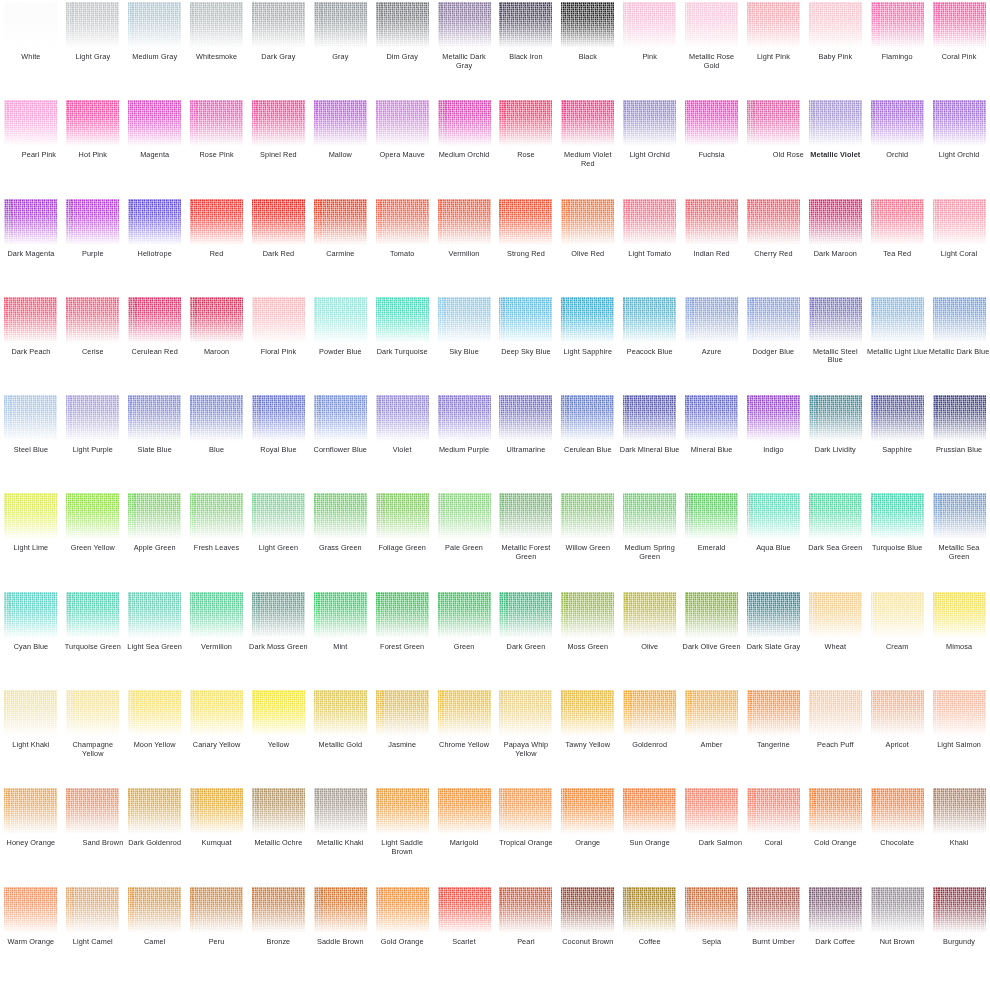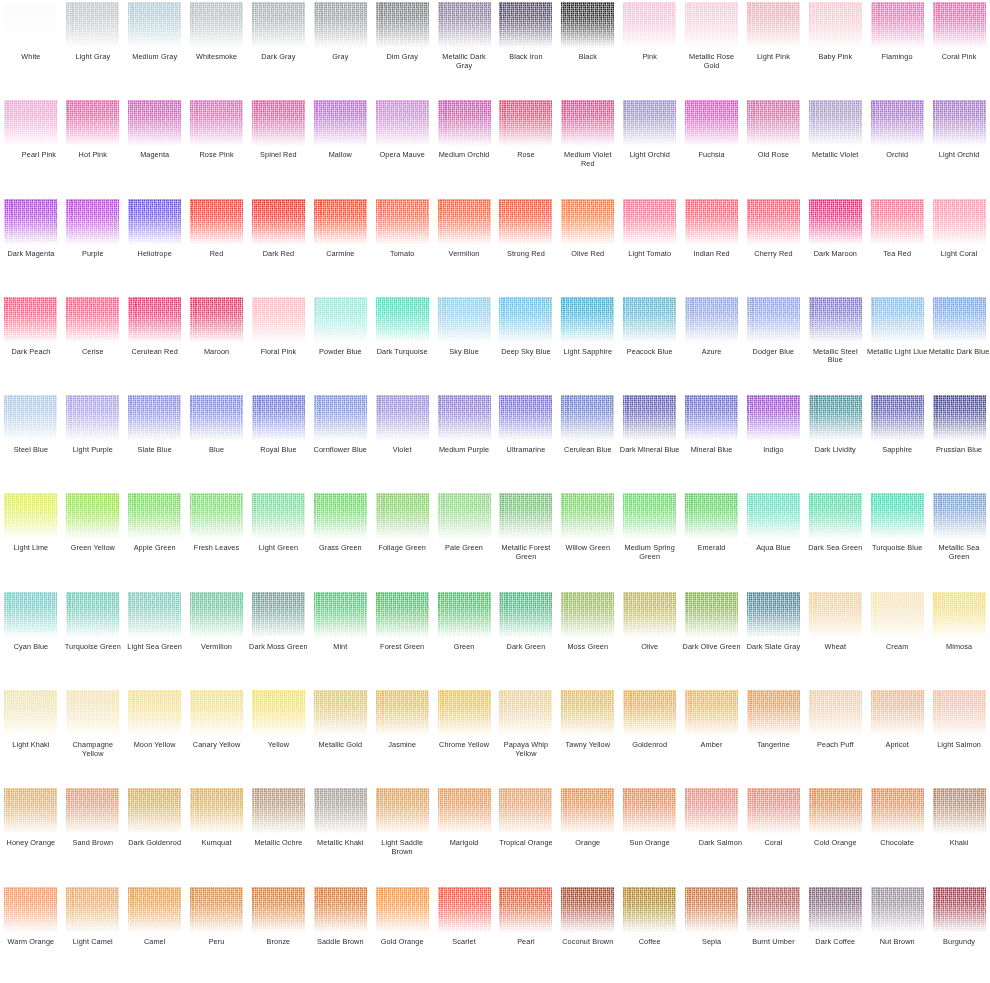--- a/index.html
+++ b/index.html
@@ -350,30 +350,30 @@
       </div>
       <div class="label" style="color: rgb(45, 45, 51);">Fuchsia</div>
     </div>
     <div class="cell">
       <div class="swatch">
         <div class="base" style="background: rgb(217, 85, 155);"></div>
         <div class="streaks" style="background-position: 7px 0px;"></div>
         <div class="grain" style="background-position: 4px 0px;"></div>
         <div class="fade"></div>
       </div>
-      <div class="label" style="color: rgb(45, 45, 51);">Old Rose</div>
+      <div class="label" style="color: rgb(45, 45, 51); text-align: right;">Old Rose</div>
     </div>
     <div class="cell">
       <div class="swatch">
         <div class="base" style="background: rgb(154, 140, 200);"></div>
         <div class="streaks" style="background-position: 5px 0px;"></div>
         <div class="grain" style="background-position: 2px 2px;"></div>
         <div class="fade"></div>
       </div>
-      <div class="label" style="color: rgb(45, 45, 51);">Metallic Violet</div>
+      <div class="label" style="color: rgb(45, 45, 51); font-weight: bold;">Metallic Violet</div>
     </div>
     <div class="cell">
       <div class="swatch">
         <div class="base" style="background: rgb(154, 98, 210);"></div>
         <div class="streaks" style="background-position: 3px 0px;"></div>
         <div class="grain" style="background-position: 0px 0px;"></div>
         <div class="fade"></div>
       </div>
       <div class="label" style="color: rgb(45, 45, 51);">Orchid</div>
     </div>
@@ -1259,21 +1259,21 @@
       </div>
       <div class="label" style="color: rgb(45, 45, 51);">Honey Orange</div>
     </div>
     <div class="cell">
       <div class="swatch">
         <div class="base" style="background: rgb(228, 138, 93);"></div>
         <div class="streaks" style="background-position: 3px 0px;"></div>
         <div class="grain" style="background-position: 2px 2px;"></div>
         <div class="fade"></div>
       </div>
-      <div class="label" style="color: rgb(45, 45, 51);">Sand Brown</div>
+      <div class="label" style="color: rgb(45, 45, 51); text-align: right;">Sand Brown</div>
     </div>
     <div class="cell">
       <div class="swatch">
         <div class="base" style="background: rgb(215, 162, 58);"></div>
         <div class="streaks" style="background-position: 1px 0px;"></div>
         <div class="grain" style="background-position: 0px 0px;"></div>
         <div class="fade"></div>
       </div>
       <div class="label" style="color: rgb(45, 45, 51);">Dark Goldenrod</div>
     </div>

